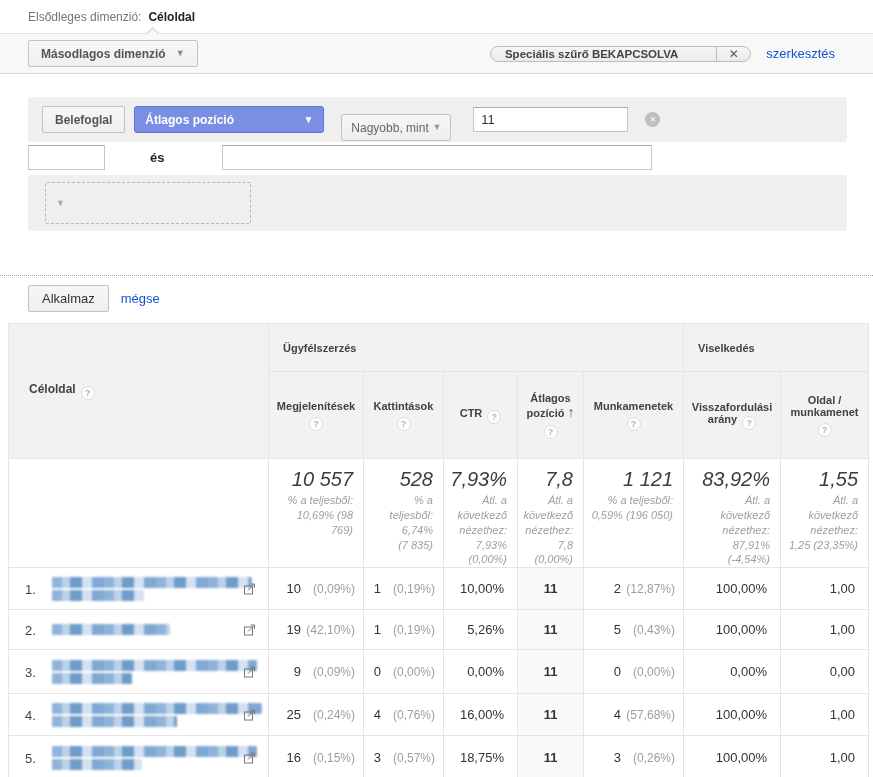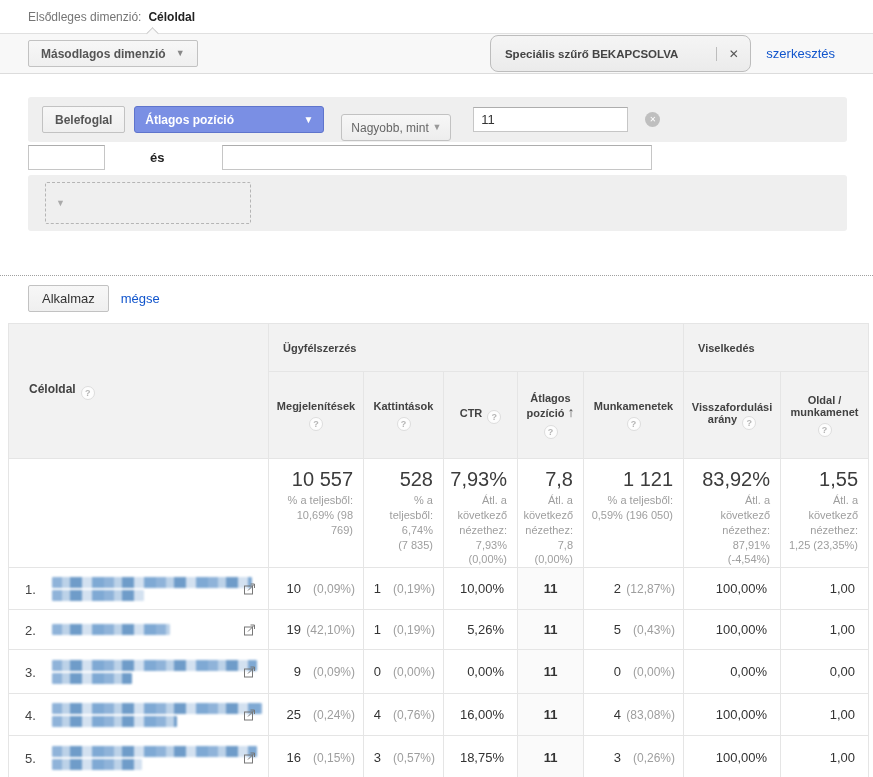--- a/index.html
+++ b/index.html
@@ -15,21 +15,21 @@
     transform: rotate(45deg); z-index: 2; }
 
   
   .toolbar { height: 41px; background: #f8f8f8; border-top: 1px solid #e0e0e0; border-bottom: 1px solid #dcdcdc;
     display: flex; align-items: center; padding: 0 38px 0 28px; }
   .btn { display: inline-flex; align-items: center; justify-content: center;
     background: linear-gradient(#f7f7f7, #efefef); border: 1px solid #c2c2c2; border-radius: 2px;
     font-size: 12px; color: #555; font-weight: bold; height: 27px; padding: 0 12px; cursor: pointer; }
   .btn .caret { margin-left: 10px; font-size: 9px; color: #888; }
   .toolbar-right { margin-left: auto; display: flex; align-items: center; }
-  .filter-pill { display: inline-flex; height: 37px; border: 1px solid #bdbdbd; border-radius: 8px;
+  .filter-pill { display: inline-flex; height: 16px; border: 1px solid #bdbdbd; border-radius: 8px;
     background: linear-gradient(#f5f5f5, #ebebeb); overflow: hidden; align-items: center; }
   .filter-pill .pill-text { display: flex; align-items: center; padding: 0 38px 0 14px;
     font-size: 11.5px; font-weight: bold; color: #444; }
   .filter-pill .pill-x { display: flex; align-items: center; justify-content: center; width: 34px;
     border-left: 1px solid #bdbdbd; font-size: 12px; color: #555; font-weight: bold; cursor: pointer; }
   .link { color: #15c; font-size: 13px; text-decoration: none; cursor: pointer; }
   .toolbar-right .link { margin-left: 15px; }
 
   
   .filters { padding: 23px 26px 0 28px; }
@@ -75,21 +75,21 @@
   .dim-head { text-align: left !important; padding-left: 20px !important; font-size: 12px !important;
     cursor: pointer; }
   .col-row th { height: 87px; text-align: center; vertical-align: middle; padding: 2px; cursor: pointer; }
   .qmark { display: inline-flex; width: 14px; height: 14px; border-radius: 50%; background: #fdfdfd;
     border: 1px solid #ddd; color: #b5b5b5; font-size: 9px; font-weight: bold;
     align-items: center; justify-content: center; vertical-align: -3px; margin-left: 5px; cursor: pointer; }
   .q-below { display: flex; margin: 5px auto 0; vertical-align: baseline; }
   .sort-arrow { font-size: 14px; color: #555; font-weight: bold; margin-left: 3px; }
 
   .summary-row td { background: #fff; vertical-align: top; text-align: right;
-    padding: 9px 10px 0 4px; height: 108px; }
+    padding: 9px 10px 0 4px; height: 108px; font-style: italic; }
   .sum-big { font-size: 20px; font-weight: 500; color: #3c3c3c; }
   .sum-sub { font-size: 11px; color: #9e9e9e; line-height: 1.35; margin-top: 2px; white-space: pre-line; }
 
   .data-row td { background: #fff; vertical-align: middle; color: #333; }
   .data-row.h42 td { height: 42px; } .data-row.h40 td { height: 40px; } .data-row.h44 td { height: 44px; }
   td.label-cell { position: relative; padding: 6px 34px 6px 16px; }
   .rownum { position: absolute; left: 16px; top: 50%; transform: translateY(-50%);
     font-size: 13px; color: #444; }
   .blurwrap { margin-left: 27px; cursor: pointer; }
   .blur-line { display: block; height: 11px; margin: 2px 0; border-radius: 1px;
@@ -397,21 +397,21 @@
             <div class="cellflex">
               <span class="v">4</span>
               <span class="pct">(0,76%)</span>
             </div>
           </td>
       <td class="rnum">16,00%</td>
       <td class="pos">11</td>
       <td class="split">
             <div class="cellflex">
               <span class="v">4</span>
-              <span class="pct">(83,08%)</span>
+              <span class="pct">(57,68%)</span>
             </div>
           </td>
       <td class="rnum">100,00%</td>
       <td class="rnum">1,00</td>
     </tr>
     <tr class="data-row h44">
       <td class="label-cell">
         <span class="rownum">5.</span>
         <div class="blurwrap">
               <span class="blur-line" style="width: 205px;"></span>

